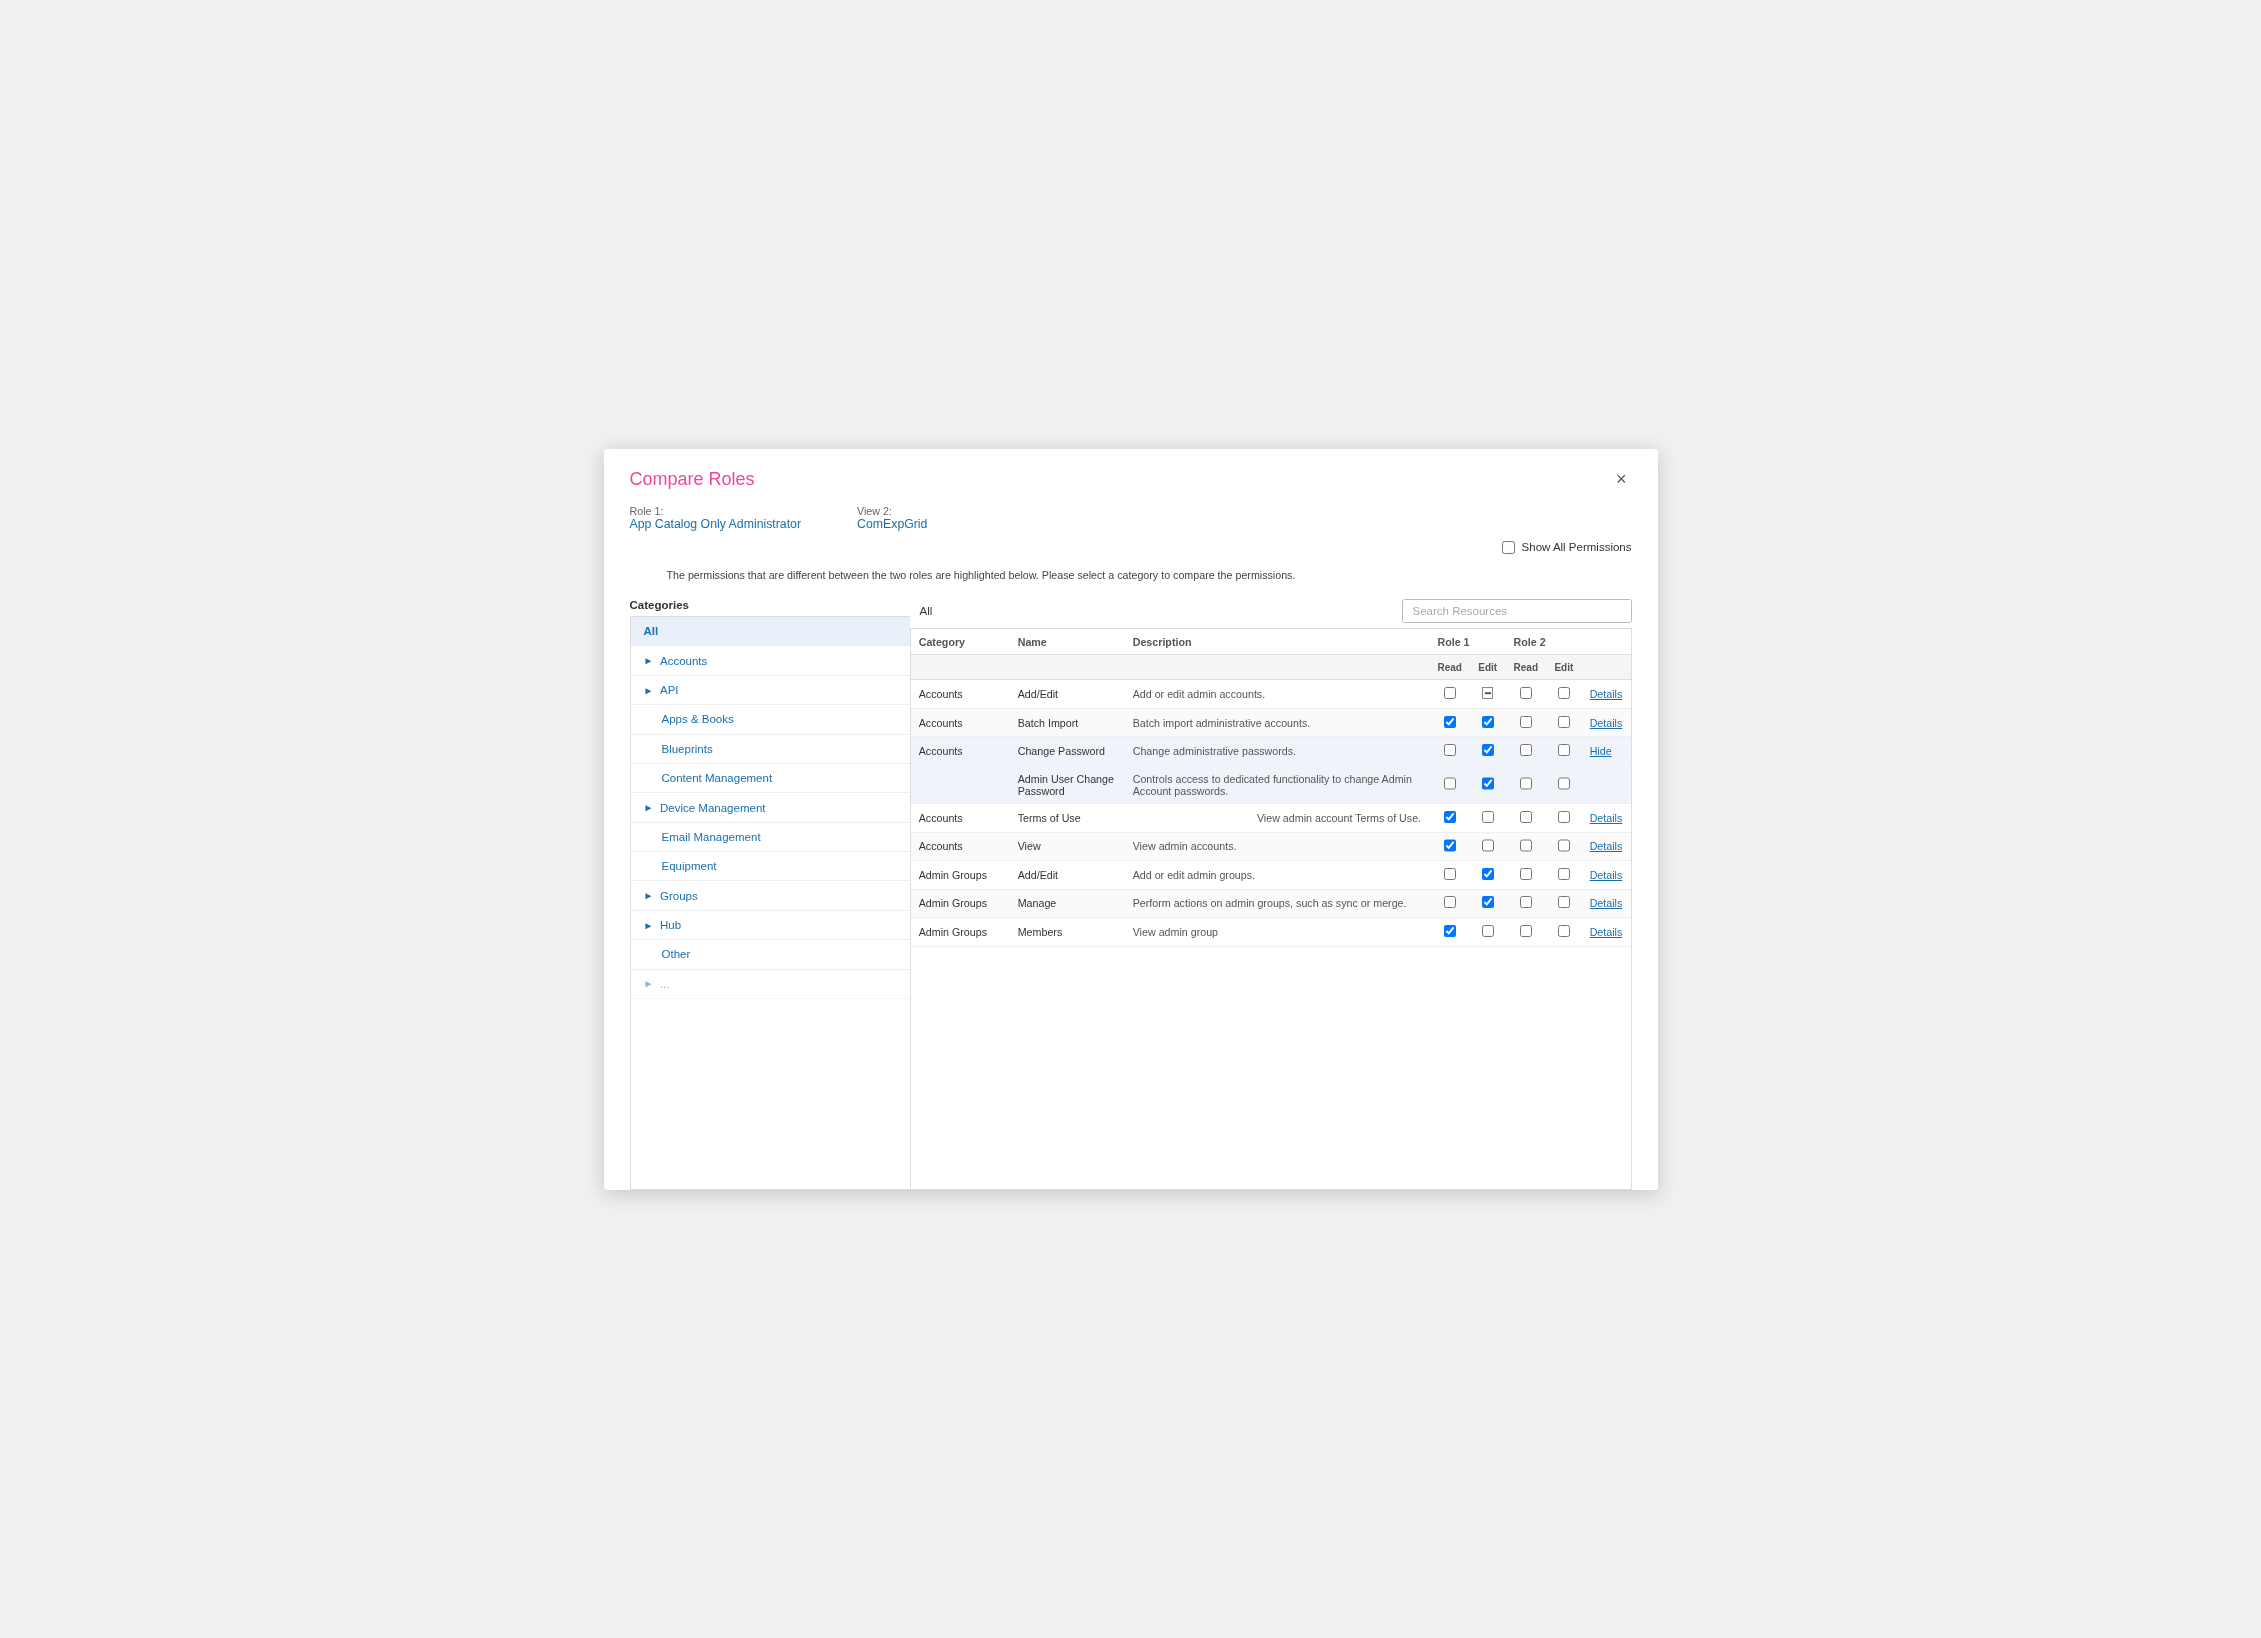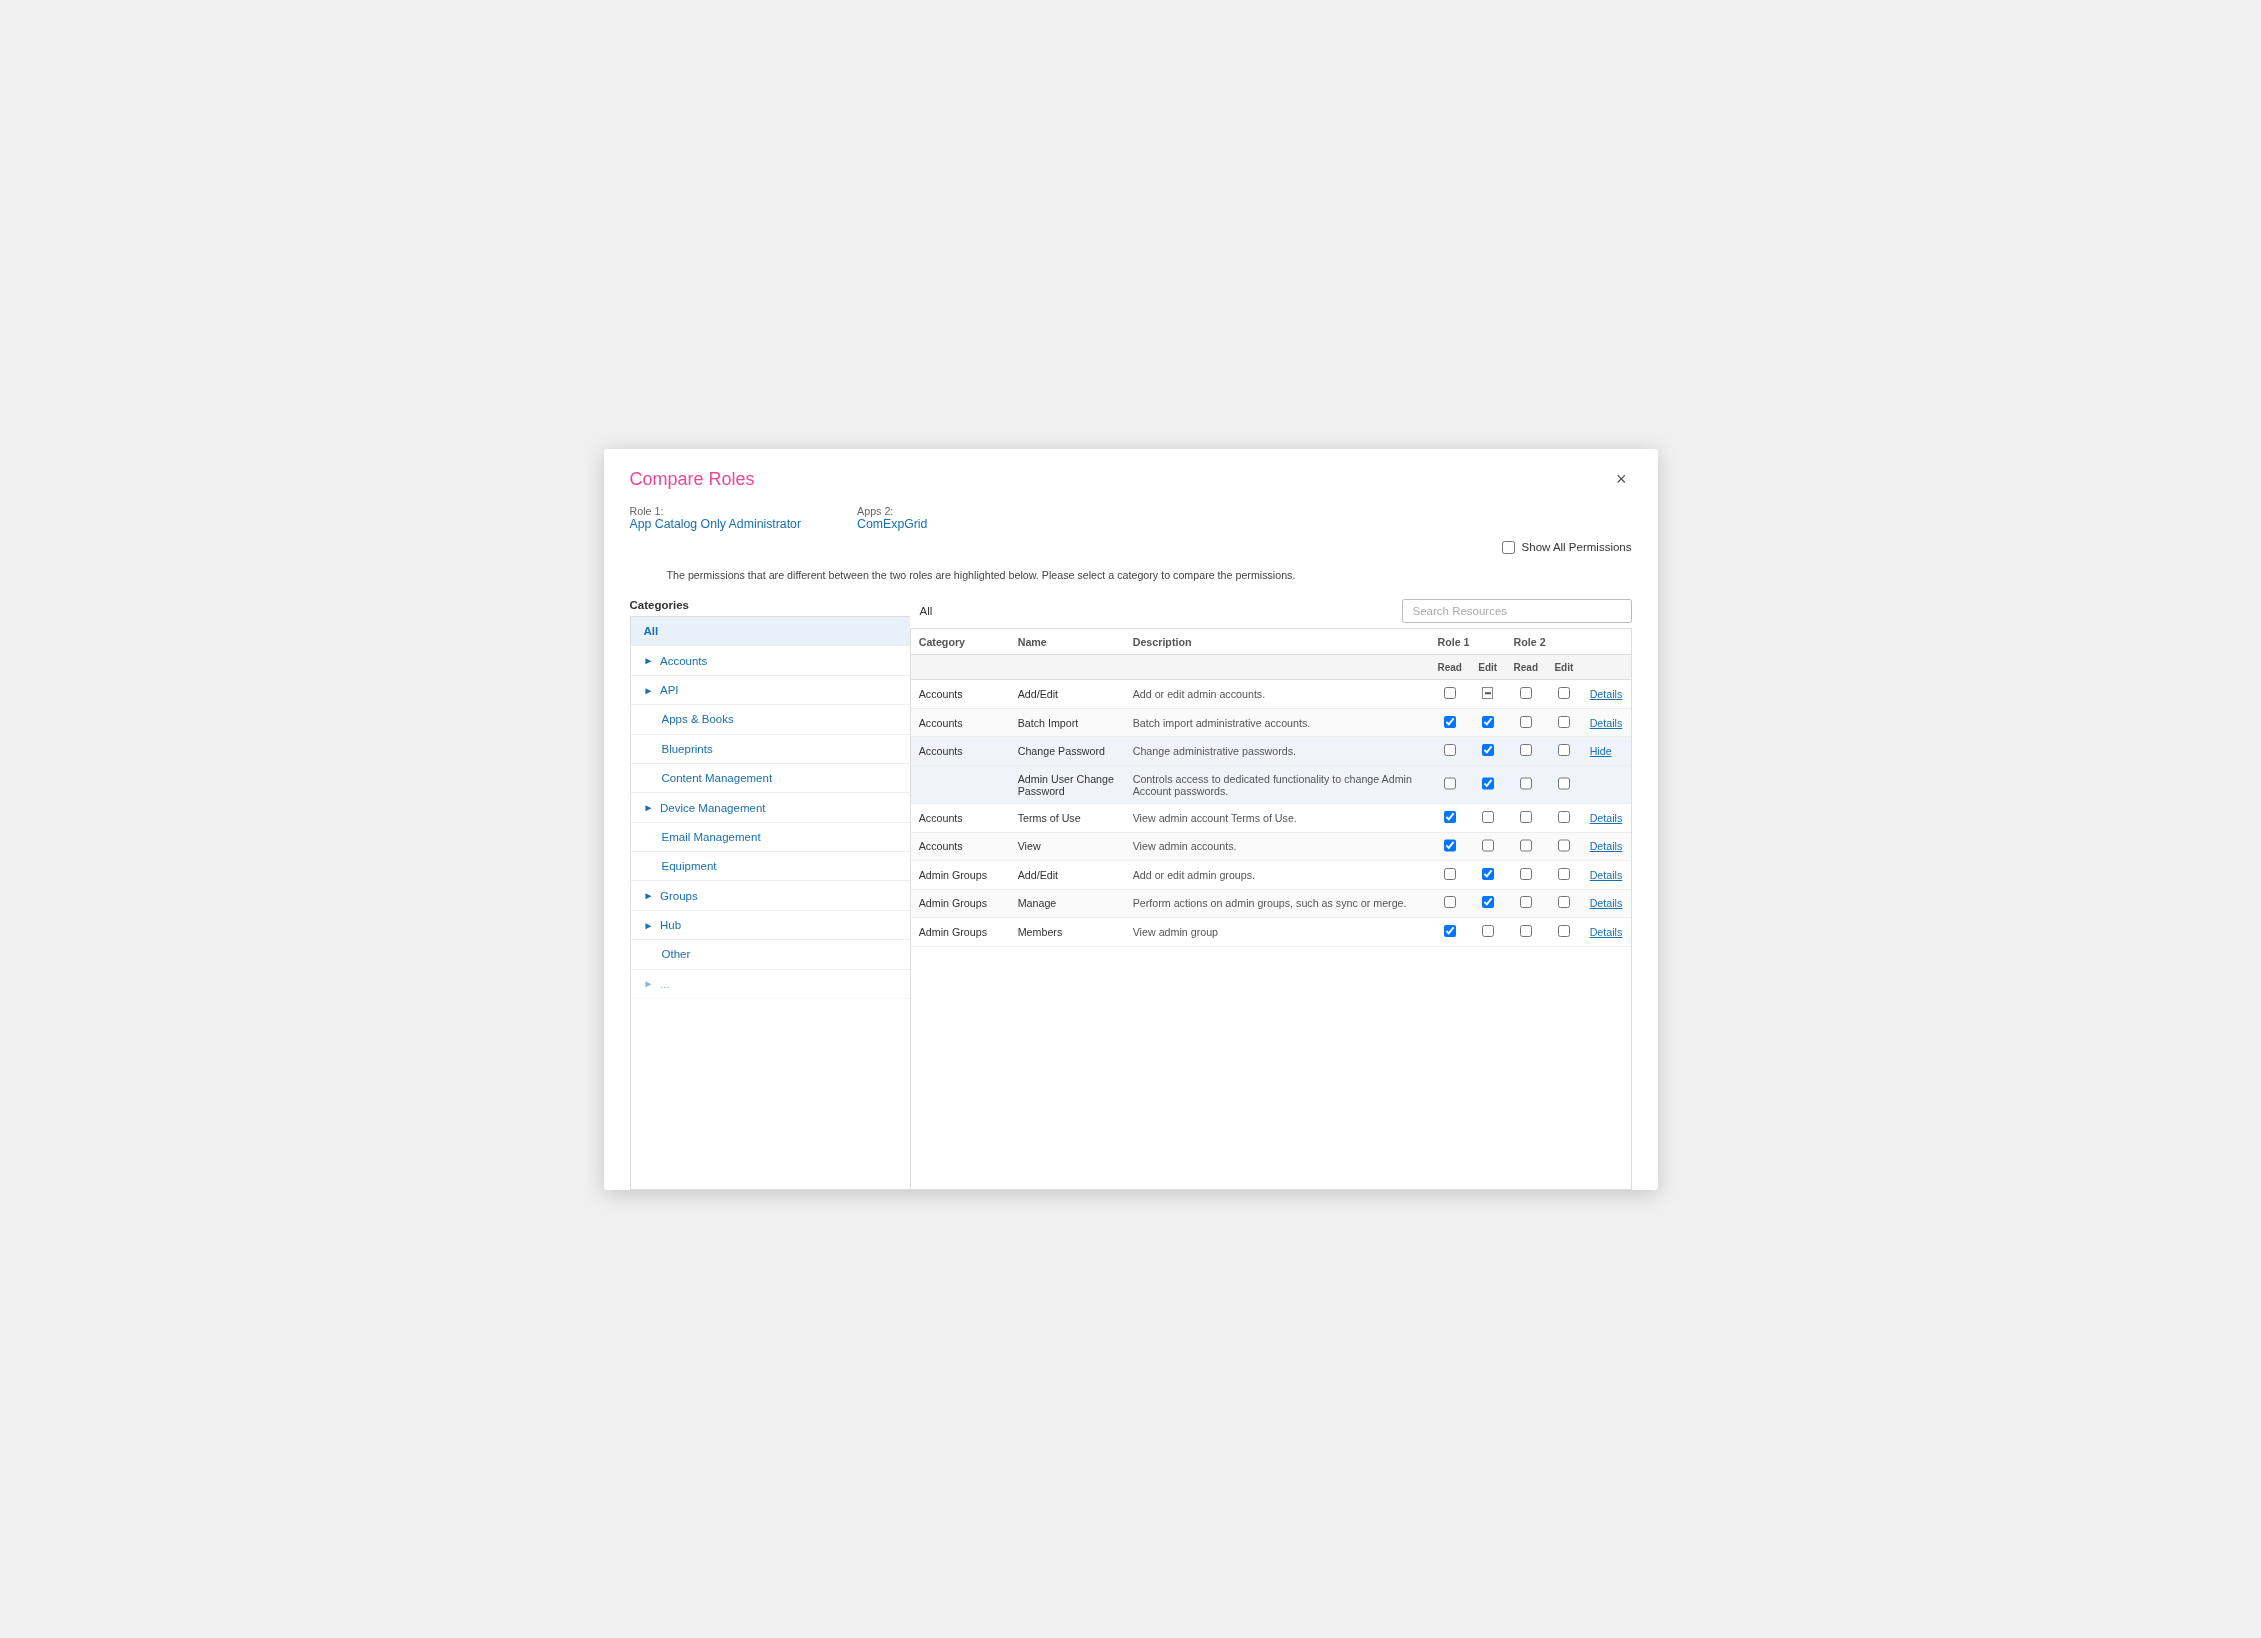--- a/index.html
+++ b/index.html
@@ -275,21 +275,21 @@
     <span class="dialog-title">Compare Roles</span>
     <button class="close-btn">×</button>
   </div>
 
   <div class="roles-row">
     <div class="role-block">
       <span class="role-label">Role 1:</span>
       <a class="role-value">App Catalog Only Administrator</a>
     </div>
     <div class="role-block">
-      <span class="role-label">Apps 2:</span>
+      <span class="role-label">View 2:</span>
       <a class="role-value">ComExpGrid</a>
     </div>
     <div class="show-all-permissions">
       <input type="checkbox" style="">
       <span>Show All Permissions</span>
     </div>
   </div>
 
   <div class="description-text">The permissions that are different between the two roles are highlighted below. Please select a category to compare the permissions.</div>
 
@@ -430,21 +430,21 @@
                 <td style="color: rgb(85, 85, 85);">Controls access to dedicated functionality to change Admin Account passwords.</td>
                 <td class="checkbox-cell"><input type="checkbox" style=""></td>
                 <td class="checkbox-cell"><input type="checkbox" checked="" style=""></td>
                 <td class="checkbox-cell"><input type="checkbox" style=""></td>
                 <td class="checkbox-cell"><input type="checkbox" style=""></td>
                 <td></td>
               </tr>
               <tr>
                 <td>Accounts</td>
                 <td>Terms of Use</td>
-                <td style="color: rgb(85, 85, 85);">View admin account Terms of Use.</td>
+                <td style="color: rgb(85, 85, 85); text-align: right;">View admin account Terms of Use.</td>
                 <td class="checkbox-cell"><input type="checkbox" checked="" style=""></td>
                 <td class="checkbox-cell"><input type="checkbox" style=""></td>
                 <td class="checkbox-cell"><input type="checkbox" style=""></td>
                 <td class="checkbox-cell"><input type="checkbox" style=""></td>
                 <td><a class="details-link" href="#">Details</a></td>
               </tr>
               <tr>
                 <td>Accounts</td>
                 <td>View</td>
                 <td style="color: rgb(85, 85, 85);">View admin accounts.</td>

